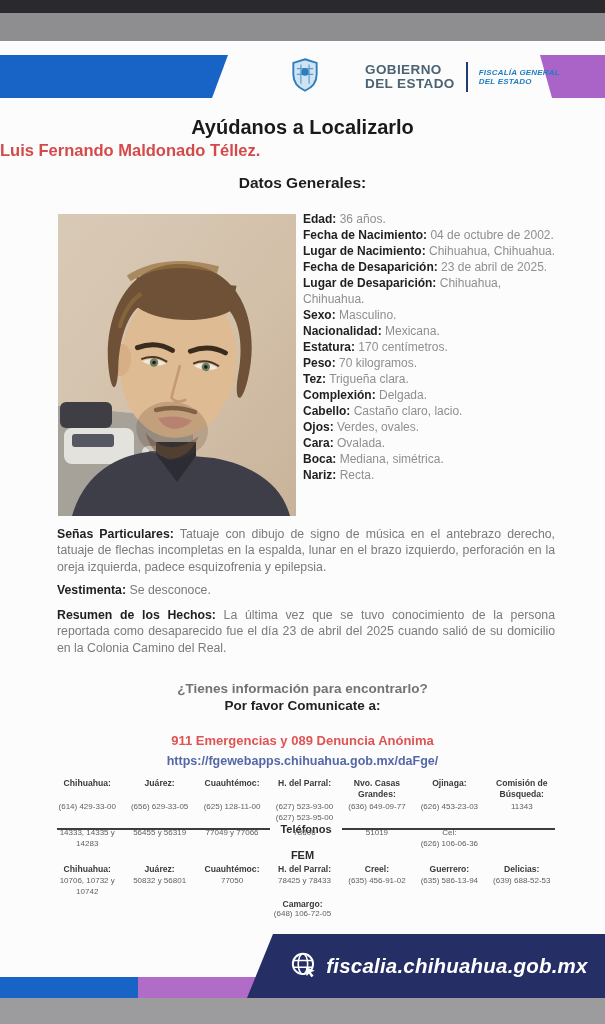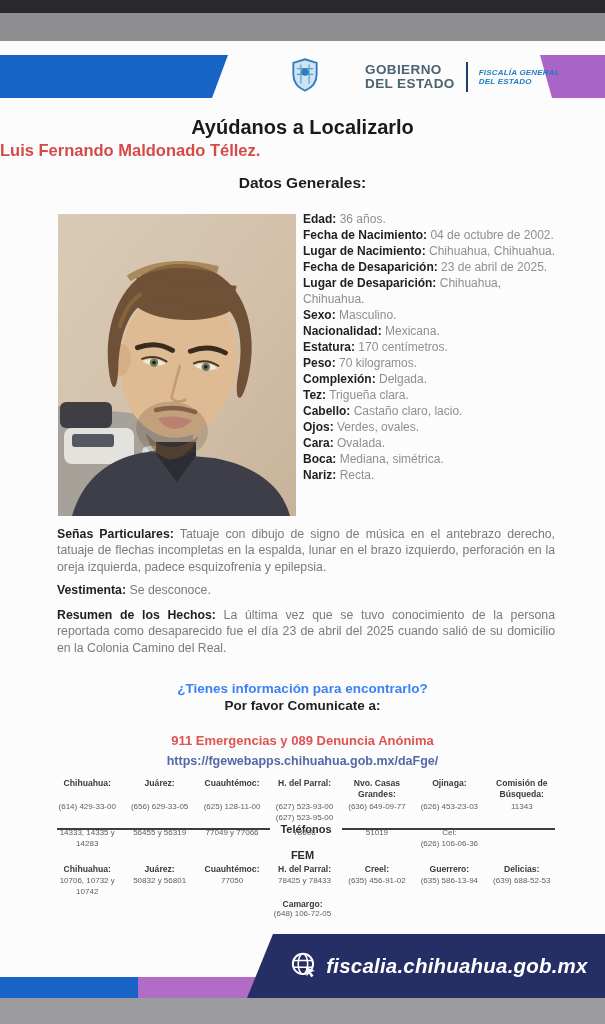--- a/index.html
+++ b/index.html
@@ -32,21 +32,21 @@
   .fields b { color:#1f1f1f; }
   .fields span { color:#8f8f8f; }
 
   .para { position:absolute; left:57px; width:498px; font-size:12.3px; line-height:16.4px; text-align:justify; color:#7b7b7b; }
   .para b { color:#1f1f1f; }
   .p-senas { top:485px; }
   .p-vest  { top:541px; }
   .p-resumen { top:566px; }
 
   .contact { position:absolute; left:0; top:640px; width:605px; text-align:center; }
-  .contact .q   { font-size:13.5px; font-weight:bold; color:#3b82f6; }
+  .contact .q   { font-size:13.5px; font-weight:bold; color:#737373; }
   .contact .cta { font-size:13.5px; font-weight:bold; color:#222; margin-top:2px; }
   .contact .ph  { font-size:13px; font-weight:bold; color:#e05353; margin-top:20px; }
   .contact .url { font-size:12.5px; font-weight:bold; color:#5468a8; margin-top:6px; display:inline-block; text-decoration:none; }
 
   .tel-head { position:absolute; left:57px; top:734px; width:498px; display:flex; align-items:center; gap:10px;margin-top:48px; }
   .tel-head .rule { flex:1; height:2px; background:#3d3d3d; }
   .tel-head .ttl  { font-size:11px; font-weight:bold; color:#2b2b2b; }
 
   .tgrid { position:absolute; left:52px; width:505px; display:grid; grid-template-columns:repeat(7,1fr); column-gap:2px; text-align:center; }
   .tg-tel { top:737px; }
@@ -167,22 +167,22 @@
   <div class="fields">
     <div><b>Edad:</b> <span>36 años.</span></div>
     <div><b>Fecha de Nacimiento:</b> <span>04 de octubre de 2002.</span></div>
     <div><b>Lugar de Nacimiento:</b> <span>Chihuahua, Chihuahua.</span></div>
     <div><b>Fecha de Desaparición:</b> <span>23 de abril de 2025.</span></div>
     <div><b>Lugar de Desaparición:</b> <span>Chihuahua, Chihuahua.</span></div>
     <div><b>Sexo:</b> <span>Masculino.</span></div>
     <div><b>Nacionalidad:</b> <span>Mexicana.</span></div>
     <div><b>Estatura:</b> <span>170 centímetros.</span></div>
     <div><b>Peso:</b> <span>70 kilogramos.</span></div>
+    <div><b>Tez:</b> <span>Trigueña clara.</span></div>
     <div><b>Complexión:</b> <span>Delgada.</span></div>
-    <div><b>Tez:</b> <span>Trigueña clara.</span></div>
     <div><b>Cabello:</b> <span>Castaño claro, lacio.</span></div>
     <div><b>Ojos:</b> <span>Verdes, ovales.</span></div>
     <div><b>Cara:</b> <span>Ovalada.</span></div>
     <div><b>Boca:</b> <span>Mediana, simétrica.</span></div>
     <div><b>Nariz:</b> <span>Recta.</span></div>
   </div>
 
   <div class="para p-senas"><b>Señas Particulares:</b><span> Tatuaje con dibujo de signo de música en el antebrazo derecho, tatuaje de flechas incompletas en la espalda, lunar en el brazo izquierdo, perforación en la oreja izquierda, padece esquizofrenia y epilepsia.</span></div>
   <div class="para p-vest"><b>Vestimenta:</b><span> Se desconoce.</span></div>
   <div class="para p-resumen"><b>Resumen de los Hechos:</b><span> La última vez que se tuvo conocimiento de la persona reportada como desaparecido fue el día 23 de abril del 2025 cuando salió de su domicilio en la Colonia Camino del Real.</span></div>

